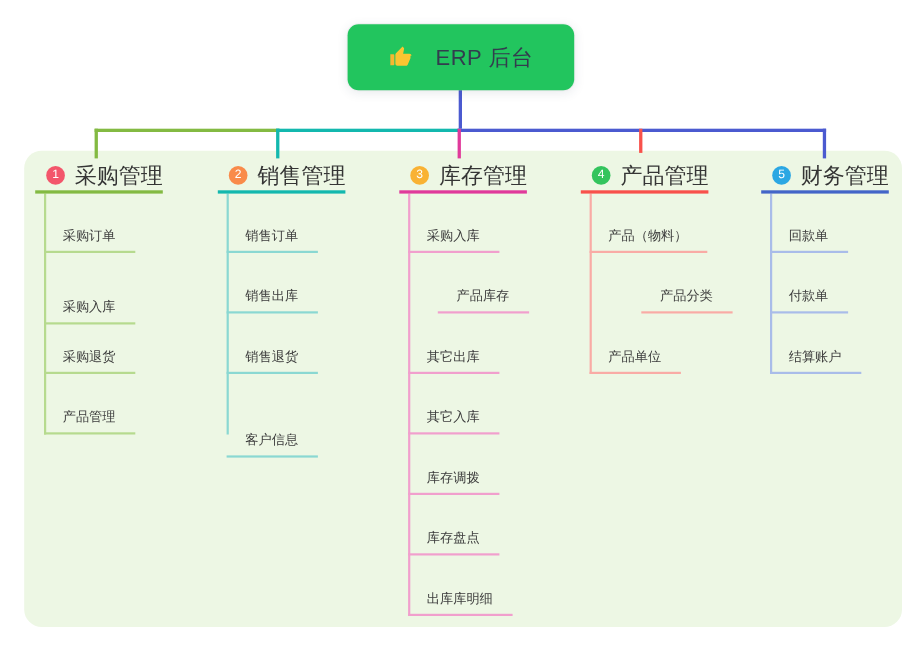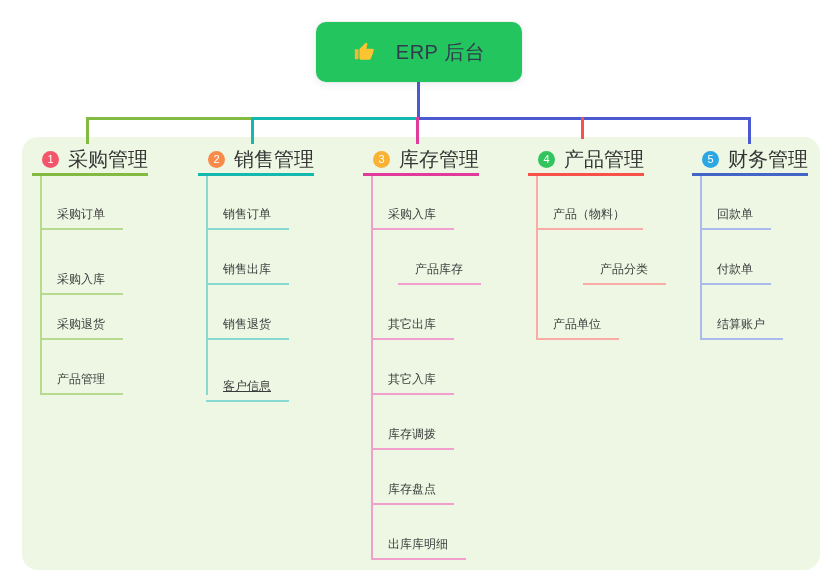--- a/index.html
+++ b/index.html
@@ -91,21 +91,21 @@
       <div class="line" style="left: 206px; top: 176px; width: 2px; height: 219px; background: rgb(138, 216, 210);"></div>
       <div class="child" style="left: 206px; top: 196px; border-bottom: 2px solid rgb(138, 216, 210);">
         <span>销售订单</span>
       </div>
       <div class="child" style="left: 206px; top: 251px; border-bottom: 2px solid rgb(138, 216, 210);">
         <span>销售出库</span>
       </div>
       <div class="child" style="left: 206px; top: 306px; border-bottom: 2px solid rgb(138, 216, 210);">
         <span>销售退货</span>
       </div>
-      <div class="child" style="left: 206px; top: 368px; border-bottom: 2px solid rgb(138, 216, 210); text-decoration: underline;">
+      <div class="child" style="left: 206px; top: 382px; border-bottom: 2px solid rgb(138, 216, 210);">
         <span>客户信息</span>
       </div>
       <div class="hdr" style="left: 363px; border-bottom: 3px solid rgb(224, 58, 155);">
         <span class="badge" style="background: rgb(249, 178, 51);">3</span>
         <span class="lbl">库存管理</span>
       </div>
       <div class="line" style="left: 371px; top: 176px; width: 2px; height: 384px; background: rgb(241, 159, 205);"></div>
       <div class="child" style="left: 371px; top: 196px; border-bottom: 2px solid rgb(241, 159, 205);">
         <span>采购入库</span>
       </div>

